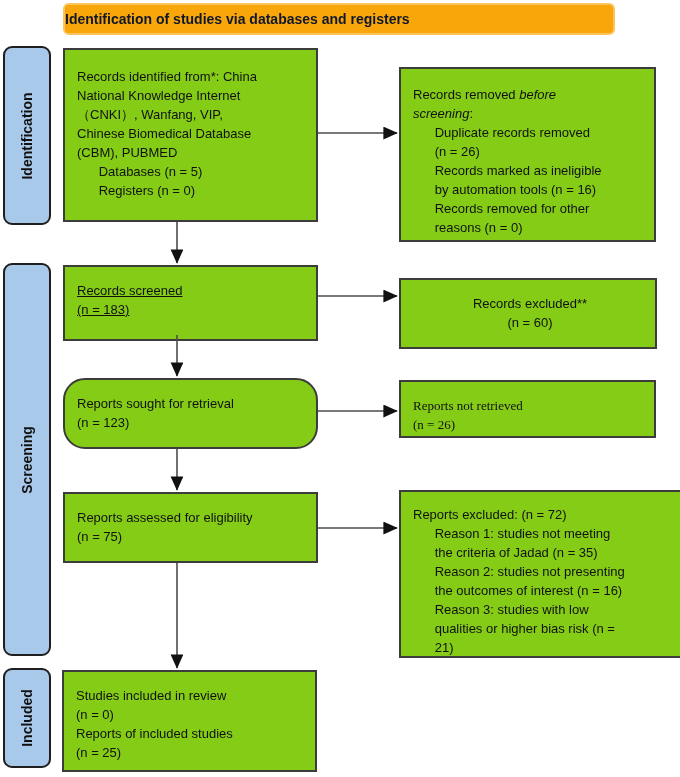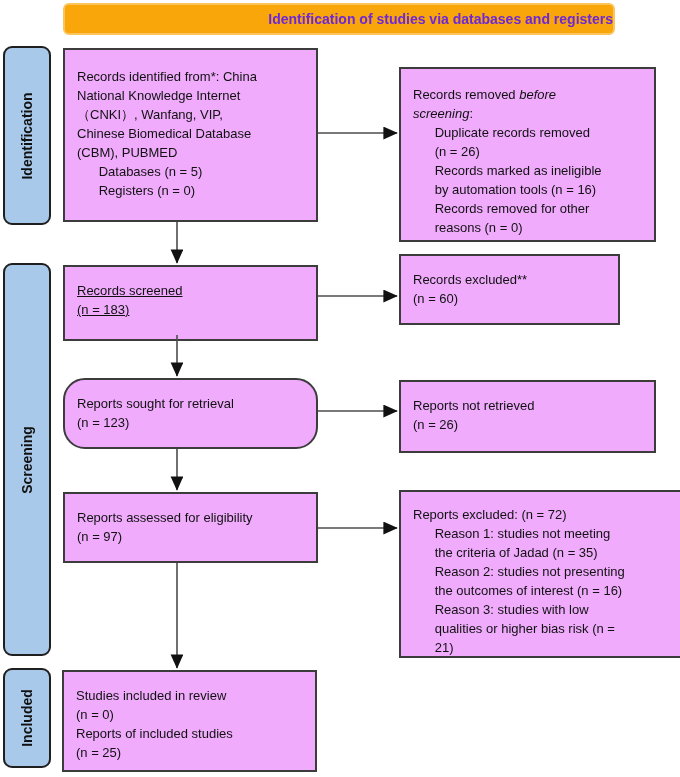--- a/index.html
+++ b/index.html
@@ -5,50 +5,50 @@
   html,body{margin:0;padding:0;background:#ffffff;}
   #stage{
     position:relative;width:680px;height:777px;background:#ffffff;
     font-family:"Liberation Sans","DejaVu Sans",sans-serif;color:#111;
     overflow:hidden;
   }
   
   .banner{
     position:absolute;left:63px;top:3px;width:552px;height:32px;
     background:#F8A60A;border:2px solid #FBC45C;border-radius:6px;
-    box-sizing:border-box;display:flex;align-items:center;justify-content:flex-end;
-    font-size:14px;font-weight:bold;color:#6d28d9;
+    box-sizing:border-box;display:flex;align-items:center;justify-content:flex-start;
+    font-size:14px;font-weight:bold;color:#0f172a;
   }
   
   .stage-tab{
     position:absolute;left:3px;width:48px;
     background:#A9C9EA;border:2px solid #1f1f1f;border-radius:9px;
     box-sizing:border-box;display:flex;align-items:center;justify-content:center;
   }
   .stage-tab span{
     transform:rotate(-90deg);white-space:nowrap;
     font-size:14px;font-weight:bold;color:#111;
   }
   #tab-identification{top:46px;height:179px;}
   #tab-screening{top:263px;height:393px;}
   #tab-included{top:668px;height:100px;}
   
   .box{
-    position:absolute;background:#f0abfc;border:2px solid #3c3c3c;
+    position:absolute;background:#84cc16;border:2px solid #3c3c3c;
     box-sizing:border-box;padding:14px 8px 6px 12px;
     font-size:13px;line-height:19px;white-space:pre-wrap;color:#111;
   }
   #box-identified{left:63px;top:48px;width:255px;height:174px;padding-top:17px;}
   #box-screened{left:63px;top:265px;width:255px;height:76px;text-decoration:underline;}
   #box-sought{left:63px;top:378px;width:255px;height:71px;border-radius:22px;}
   #box-assessed{left:63px;top:492px;width:255px;height:71px;}
   #box-included{left:62px;top:670px;width:255px;height:102px;}
   #box-removed{left:399px;top:47px;width:257px;height:175px;padding-top:16px;margin-top:20px;}
-  #box-excluded-records{left:399px;top:254px;width:221px;height:71px;}
-  #box-not-retrieved{left:399px;top:380px;width:257px;height:73px;}
+  #box-excluded-records{left:399px;top:278px;width:258px;height:71px;text-align:center;}
+  #box-not-retrieved{left:399px;top:380px;width:257px;height:58px;font-family:Liberation Serif, serif;}
   #box-reports-excluded{left:399px;top:490px;width:295px;height:168px;padding-top:13px;}
   .it{font-style:italic;}
   
   #connectors{position:absolute;left:0;top:0;pointer-events:none;}
 </style>
 </head>
 <body>
 
 <div id="stage">
 
@@ -87,21 +87,21 @@
   <div class="box" id="box-excluded-records">Records excluded**
 (n = 60)</div>
 
   <div class="box" id="box-sought">Reports sought for retrieval
 (n = 123)</div>
 
   <div class="box" id="box-not-retrieved">Reports not retrieved
 (n = 26)</div>
 
   <div class="box" id="box-assessed">Reports assessed for eligibility
-(n = 97)</div>
+(n = 75)</div>
 
   <div class="box" id="box-reports-excluded">Reports excluded: (n = 72)
       Reason 1: studies not meeting
       the criteria of Jadad (n = 35)
       Reason 2: studies not presenting
       the outcomes of interest (n = 16)
       Reason 3: studies with low
       qualities or higher bias risk (n =
       21)</div>
 

